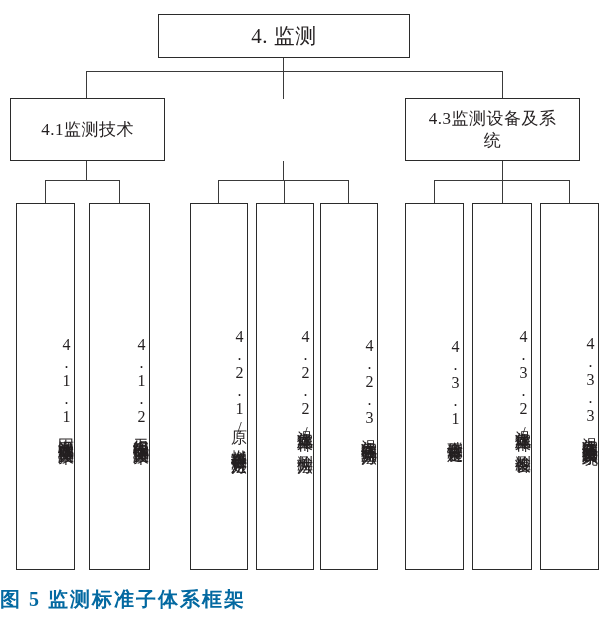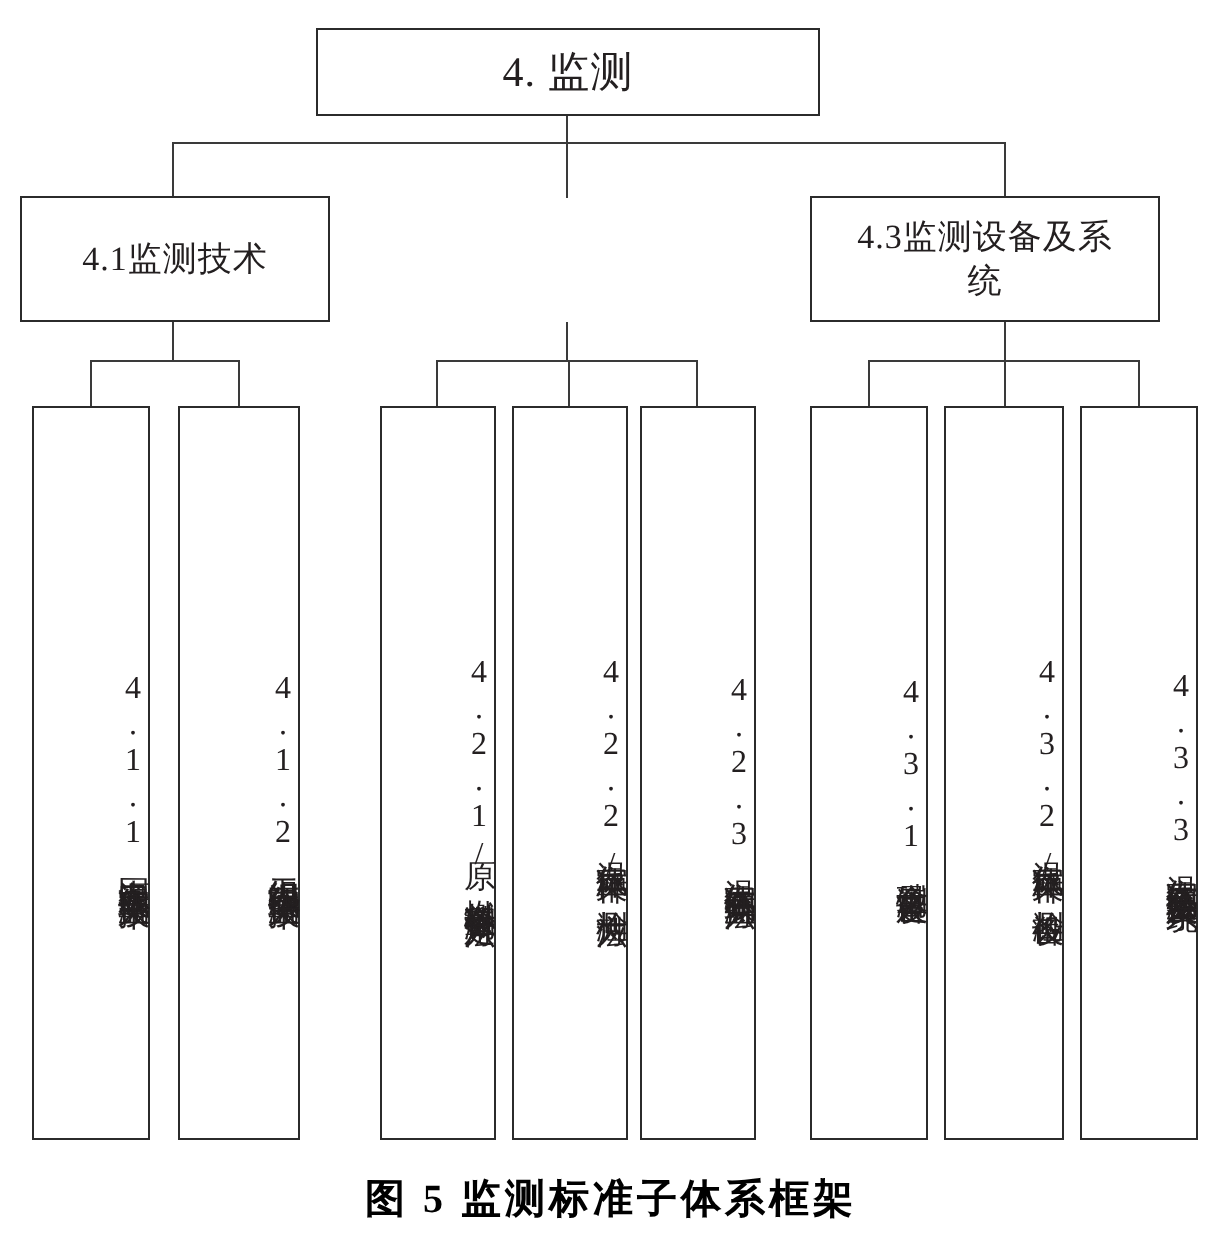--- a/index.html
+++ b/index.html
@@ -89,25 +89,25 @@
   }
   .lineh { height: 1.4px; }
   .linev { width: 1.4px; }
 
   
   .caption {
     position: absolute;
     left: 0;
     top: 586px;
     width: 611px;
-    text-align: center;
+    text-align: left;
     font-size: 20px;
     font-weight: bold;
     letter-spacing: 2px;
-    color: #000000;
+    color: #0369a1;
   }
 </style>
 </head>
 <body>
 
 <div id="diagram">
 
   <div class="linev" style="left:283px; top:57px; height:15px;"></div>
   <div class="lineh" style="left:86px; top:71px; width:417px;"></div>
   <div class="linev" style="left:86px; top:71px; height:28px;"></div>

